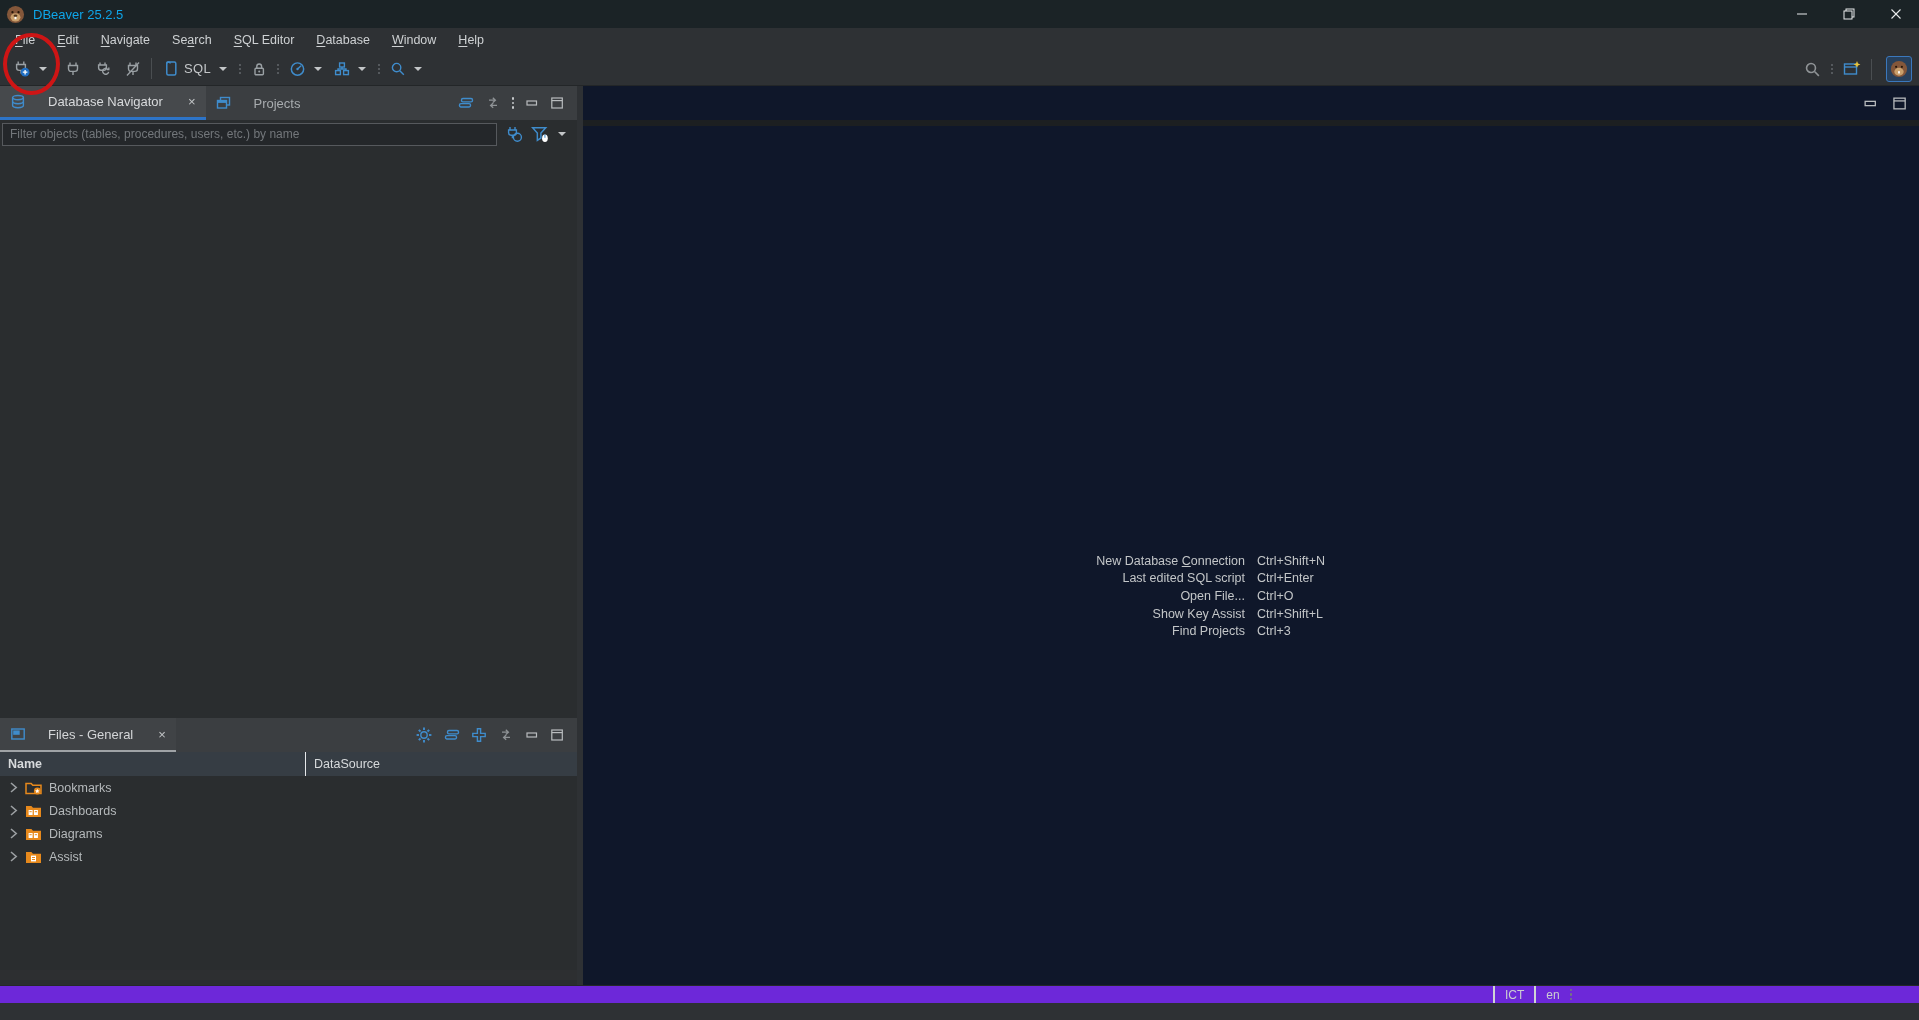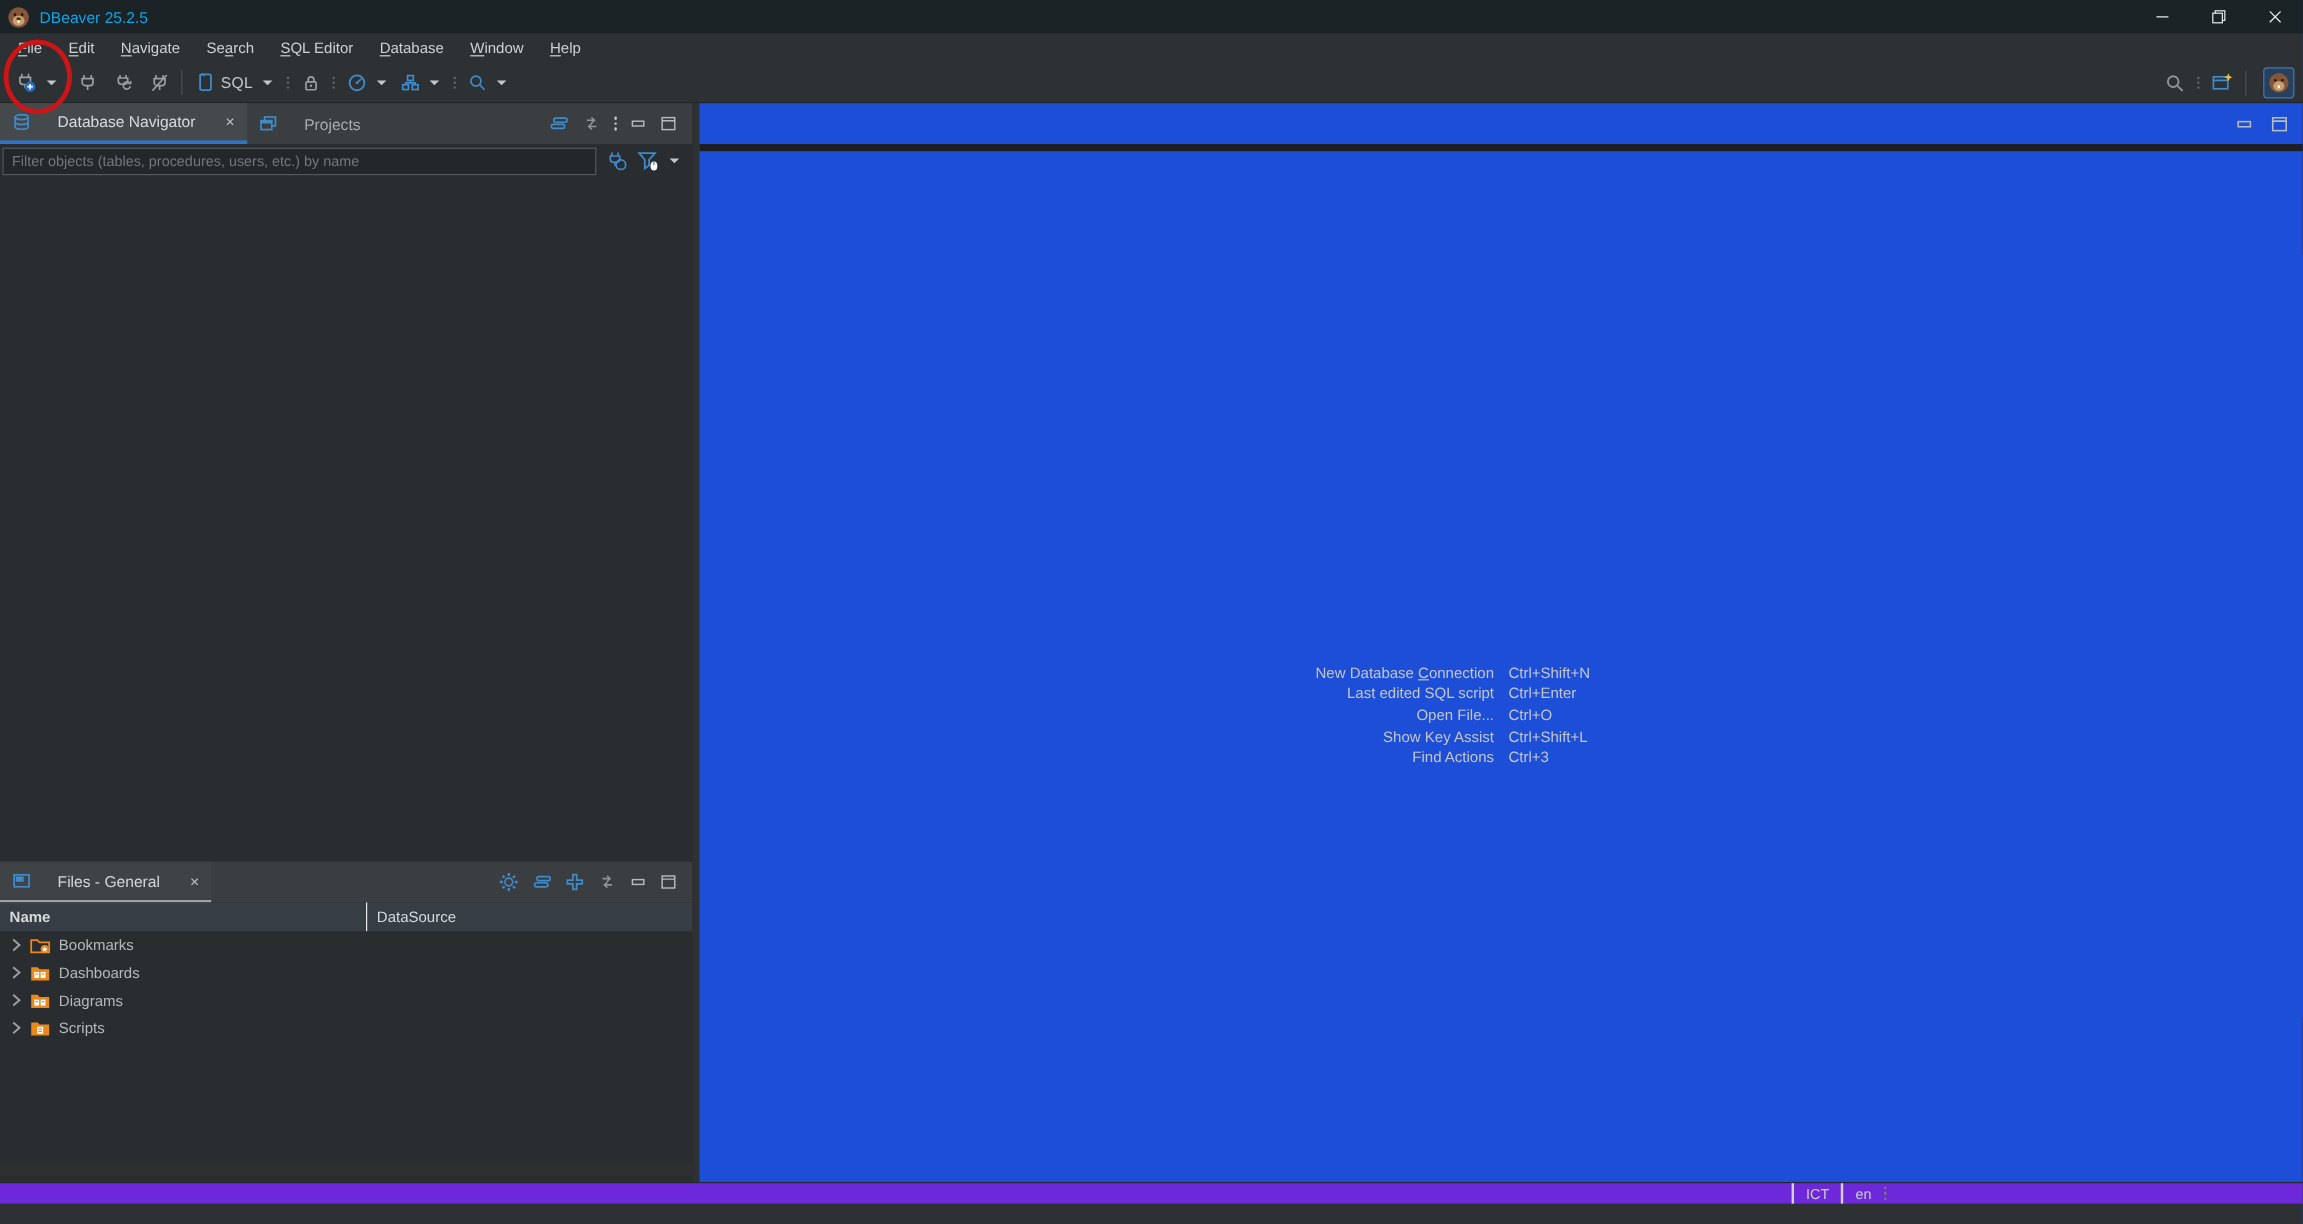--- a/index.html
+++ b/index.html
@@ -69,21 +69,21 @@
   .tree-row { height:23px; display:flex; align-items:center; }
   .tree-chev { margin-left:8px; width:11px; height:13px; display:flex; }
   .tree-ico { margin-left:6px; width:17px; height:15px; display:flex; }
   .tree-label { margin-left:7px; font-size:12.5px; color:#b5b9bb; }
   .hscroll-hint { position:absolute; left:0; top:884px; width:577px; height:10px; background:#2f3234; opacity:.5; }
 
   
   .splitter { position:absolute; left:577px; top:86px; width:6px; height:899px; background:#2e3134; }
 
   
-  .editor { position:absolute; left:583px; top:86px; width:1336px; height:899px; background:#1d4ed8; }
+  .editor { position:absolute; left:583px; top:86px; width:1336px; height:899px; background:#0f172a; }
   .editor-header { position:absolute; left:0; top:0; width:1336px; height:34px;
                    display:flex; align-items:center; justify-content:flex-end; gap:14px; padding-right:12px; }
   .editor-sep { position:absolute; left:0; top:34px; width:1336px; height:6px; background:#1c1f21; }
   .shortcuts { position:absolute; left:462px; top:466px; width:370px; font-size:12.5px; color:#c3c6c8; }
   .sc-row { display:flex; height:17.6px; align-items:center; }
   .sc-label { width:200px; text-align:right; white-space:nowrap; }
   .sc-keys { width:150px; margin-left:12px; text-align:left; white-space:nowrap; }
 
   
   .statusbar { position:absolute; left:0; top:985px; width:1919px; height:18px;
@@ -464,21 +464,21 @@
             </svg>
         </span>
         <span class="tree-ico">
           <svg viewBox="0 0 17 15" width="17" height="15">
             <path d="M1 3 h5.4 l1.6 1.8 H16 V14 H1 z" fill="#e7891c"></path>
             <rect x="6" y="6.6" width="5" height="5.8" fill="#ffffff"></rect>
             <rect x="7" y="8" width="3" height="1" fill="#e7891c"></rect>
             <rect x="7" y="10" width="3" height="1" fill="#e7891c"></rect>
           </svg>
         </span>
-        <span class="tree-label">Scripts</span>
+        <span class="tree-label">Assist</span>
       </div>
 
     </div>
     <div class="hscroll-hint"></div>
   </div>
 
   <div class="splitter"></div>
 
   <div class="editor">
     <div class="editor-header">
@@ -507,21 +507,21 @@
       </div>
       <div class="sc-row">
         <span class="sc-label"><span>Open File...</span><u></u><span></span></span>
         <span class="sc-keys">Ctrl+O</span>
       </div>
       <div class="sc-row">
         <span class="sc-label"><span>Show Key Assist</span><u></u><span></span></span>
         <span class="sc-keys">Ctrl+Shift+L</span>
       </div>
       <div class="sc-row">
-        <span class="sc-label"><span>Find Actions</span><u></u><span></span></span>
+        <span class="sc-label"><span>Find Projects</span><u></u><span></span></span>
         <span class="sc-keys">Ctrl+3</span>
       </div>
     </div>
   </div>
 
   <div class="statusbar">
     <div class="status-group">
       <span class="status-sep"></span>
       <span>ICT</span>
       <span class="status-sep"></span>

